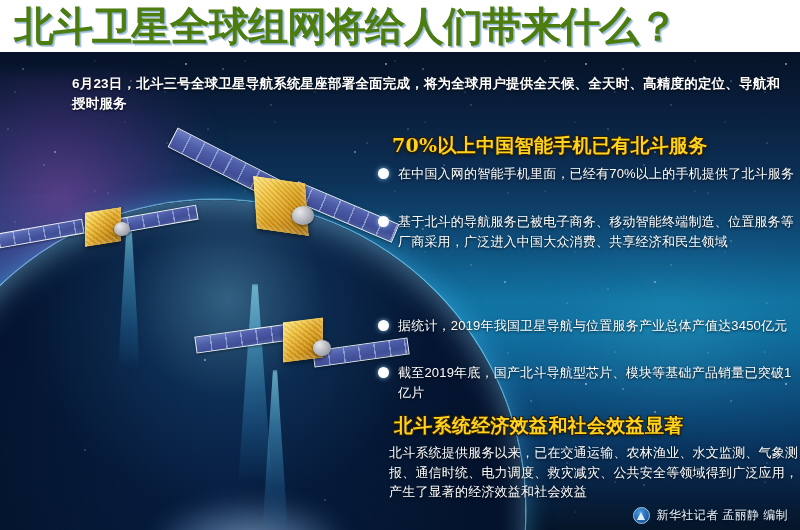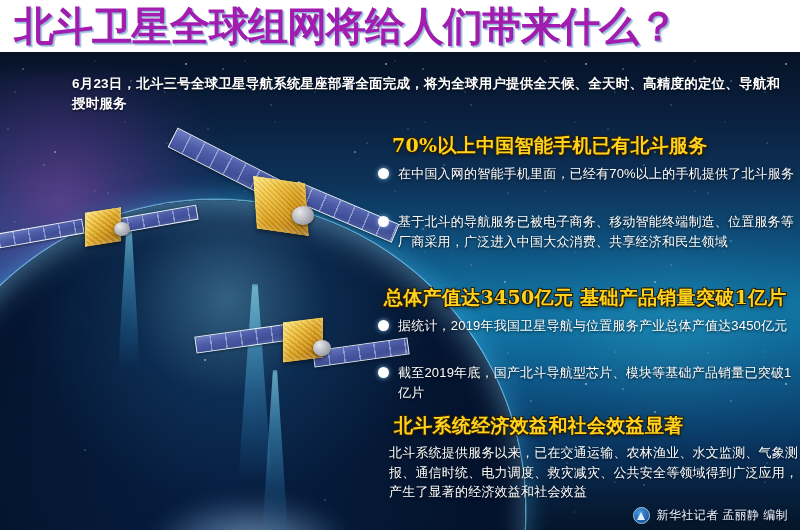--- a/index.html
+++ b/index.html
@@ -24,21 +24,21 @@
     display:flex; align-items:center;
     padding-left:14px;
     z-index:40;
   }
   .header-title {
     font-family:"DejaVu Serif","Liberation Serif",serif;
     font-weight:bold;
     font-size:40px;
     line-height:44px;
     letter-spacing:-1px;
-    color:#a21caf;
+    color:#4d7c0f;
     white-space:nowrap;
     text-shadow:
       1px 1px 0 #8fb4d4,
       2px 2px 0 #b9d0e4;
   }
 
   
   .space {
     position:absolute; left:0; top:52px;
     width:800px; height:478px;
@@ -405,21 +405,20 @@
       <div class="bullet-row b1">
         <span class="bullet-dot"></span>
         <span class="bullet-text">在中国入网的智能手机里面，已经有70%以上的手机提供了北斗服务</span>
       </div>
 
       <div class="bullet-row b2">
         <span class="bullet-dot"></span>
         <span class="bullet-text">基于北斗的导航服务已被电子商务、移动智能终端制造、位置服务等厂商采用，广泛进入中国大众消费、共享经济和民生领域</span>
       </div>
 
-      <div class="section-head h2">总体产值达3450亿元 基础产品销量突破1亿片</div>
 
       <div class="bullet-row b3">
         <span class="bullet-dot"></span>
         <span class="bullet-text">据统计，2019年我国卫星导航与位置服务产业总体产值达3450亿元</span>
       </div>
 
       <div class="bullet-row b4">
         <span class="bullet-dot"></span>
         <span class="bullet-text">截至2019年底，国产北斗导航型芯片、模块等基础产品销量已突破1亿片</span>
       </div>

